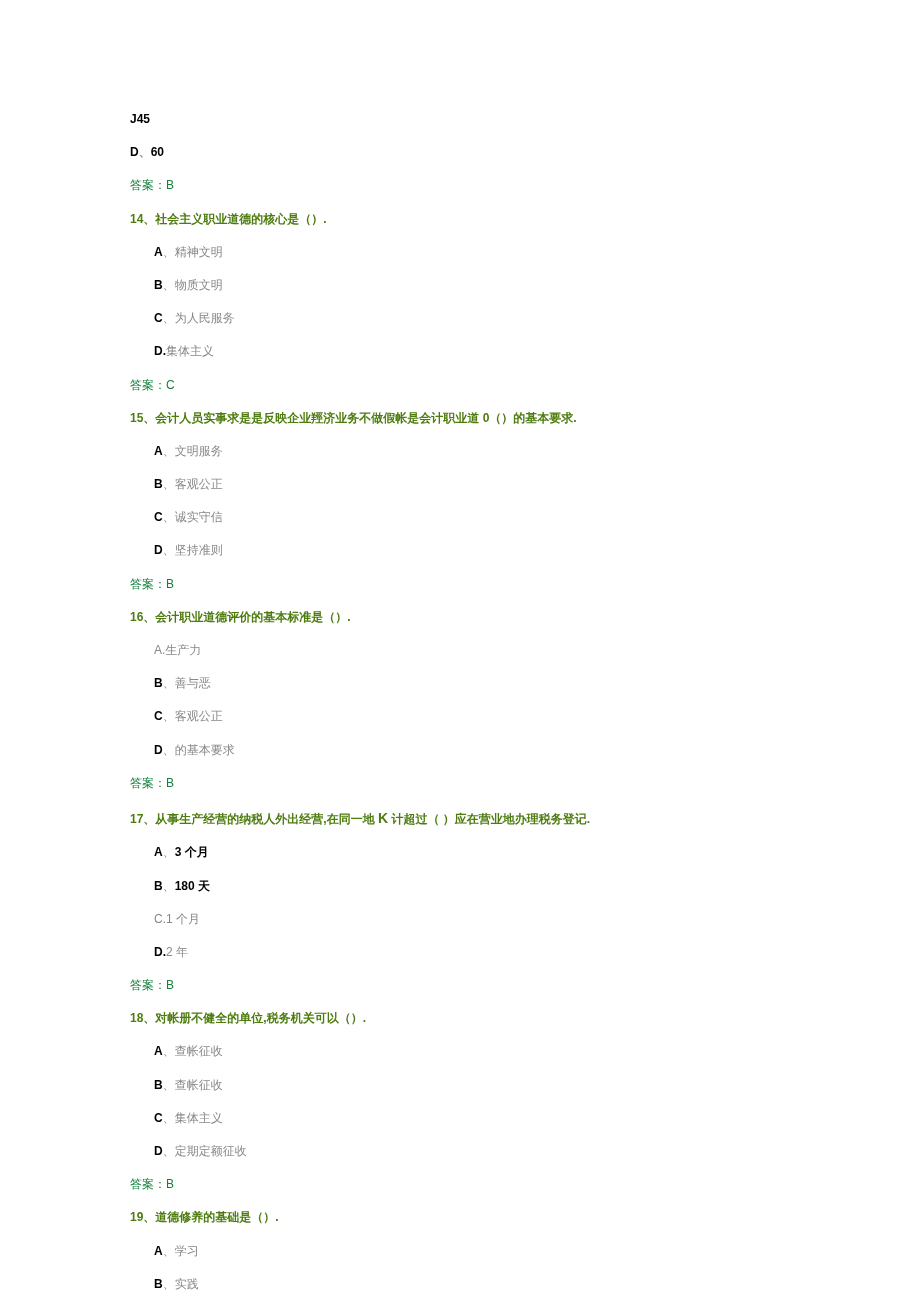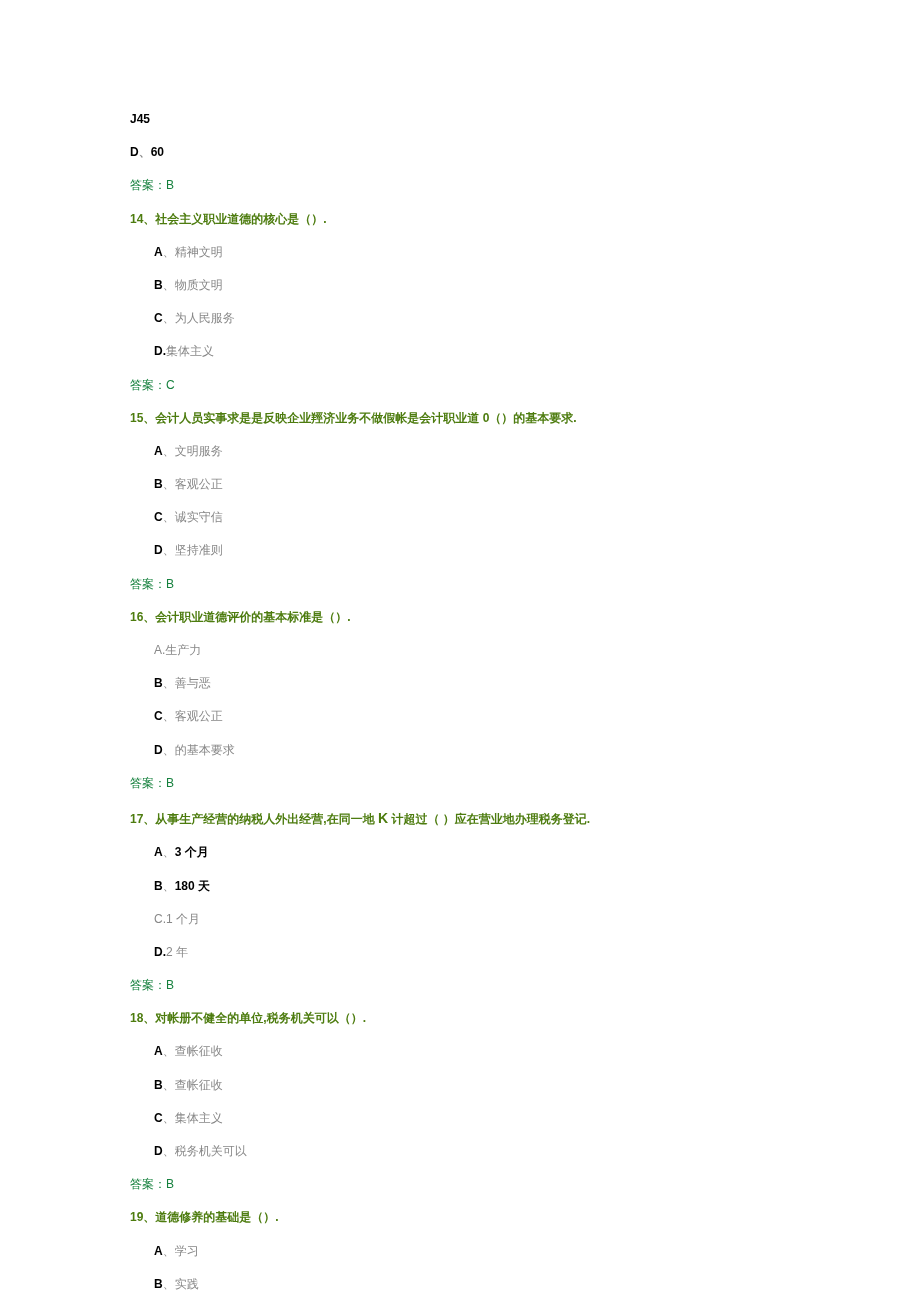--- a/index.html
+++ b/index.html
@@ -82,18 +82,18 @@
 <div class="option"><span class="option-label">A</span><span class="option-text">、</span><span class="opt-bold">3 个月</span></div>
 <div class="option"><span class="option-label">B</span><span class="option-text">、</span><span class="opt-bold">180 天</span></div>
 <div class="option"><span class="option-text">C.</span><span class="option-text">1 个月</span></div>
 <div class="option"><span class="option-label">D.</span><span class="option-text">2 年</span></div>
 <div class="answer">答案：B</div>
 
 <div class="question">18、对帐册不健全的单位,税务机关可以（）.</div>
 <div class="option"><span class="option-label">A</span><span class="option-text">、</span><span class="option-text">查帐征收</span></div>
 <div class="option"><span class="option-label">B</span><span class="option-text">、</span><span class="option-text">查帐征收</span></div>
 <div class="option"><span class="option-label">C</span><span class="option-text">、</span><span class="option-text">集体主义</span></div>
-<div class="option"><span class="option-label">D</span><span class="option-text">、</span><span class="option-text">税务机关可以</span></div>
+<div class="option"><span class="option-label">D</span><span class="option-text">、</span><span class="option-text">定期定额征收</span></div>
 <div class="answer">答案：B</div>
 
 <div class="question">19、道德修养的基础是（）.</div>
 <div class="option"><span class="option-label">A</span><span class="option-text">、</span><span class="option-text">学习</span></div>
 <div class="option"><span class="option-label">B</span><span class="option-text">、</span><span class="option-text">实践</span></div>
 
 </body></html>

